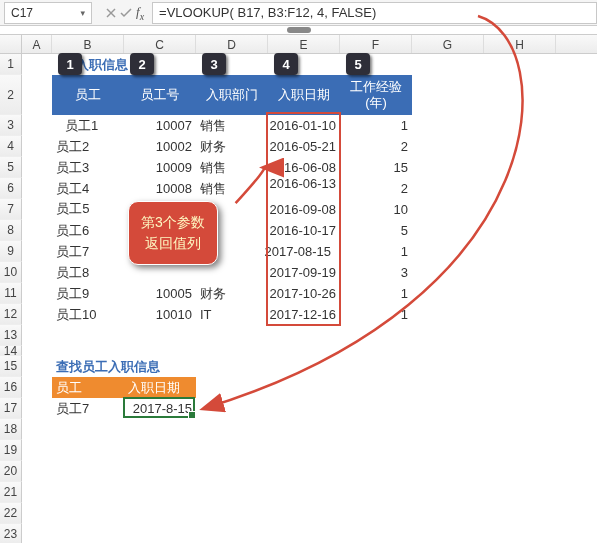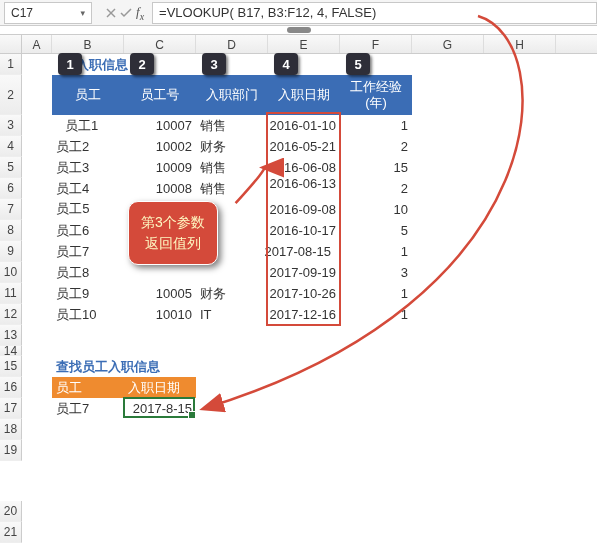--- a/index.html
+++ b/index.html
@@ -243,21 +243,21 @@
       <div class="rowh" style="height: 21px; line-height: 21px;">10</div>
       <div class="rowh" style="height: 21px; line-height: 21px;">11</div>
       <div class="rowh" style="height: 21px; line-height: 21px;">12</div>
       <div class="rowh" style="height: 21px; line-height: 21px;">13</div>
       <div class="rowh" style="height: 10px; line-height: 10px;">14</div>
       <div class="rowh" style="height: 21px; line-height: 21px;">15</div>
       <div class="rowh" style="height: 21px; line-height: 21px;">16</div>
       <div class="rowh" style="height: 21px; line-height: 21px;">17</div>
       <div class="rowh" style="height: 21px; line-height: 21px;">18</div>
       <div class="rowh" style="height: 21px; line-height: 21px;">19</div>
-      <div class="rowh" style="height: 21px; line-height: 21px; margin-top: 40px;">20</div>
+      <div class="rowh" style="height: 21px; line-height: 21px;">20</div>
       <div class="rowh" style="height: 21px; line-height: 21px;">21</div>
       <div class="rowh" style="height: 21px; line-height: 21px;">22</div>
       <div class="rowh" style="height: 21px; line-height: 21px;">23</div>
     </div>
   <div class="cells" id="cells">
       <div class="cell section-title " style="left: 30px; top: 0px; width: 144px; height: 21px; line-height: 21px; padding-left: 24px;">入职信息</div>
       <div class="cell header-band center" style="left: 30px; top: 21px; width: 72px; height: 40px; line-height: 16px; align-items: center; white-space: pre-wrap; padding: 2px;">员工</div>
       <div class="cell header-band center" style="left: 174px; top: 21px; width: 72px; height: 40px; line-height: 16px; align-items: center; white-space: pre-wrap; padding: 2px;">入职部门</div>
       <div class="cell header-band center" style="left: 102px; top: 21px; width: 72px; height: 40px; line-height: 16px; align-items: center; white-space: pre-wrap; padding: 2px;">员工号</div>
       <div class="cell header-band center" style="left: 246px; top: 21px; width: 72px; height: 40px; line-height: 16px; align-items: center; white-space: pre-wrap; padding: 2px;">入职日期</div>

